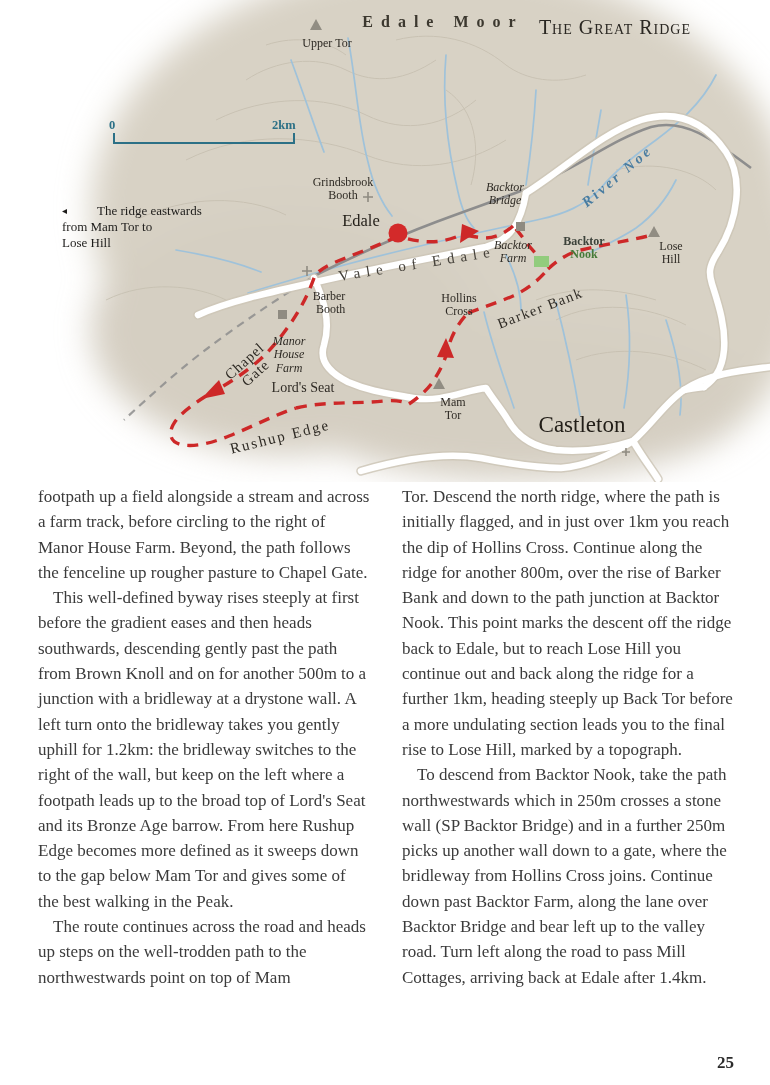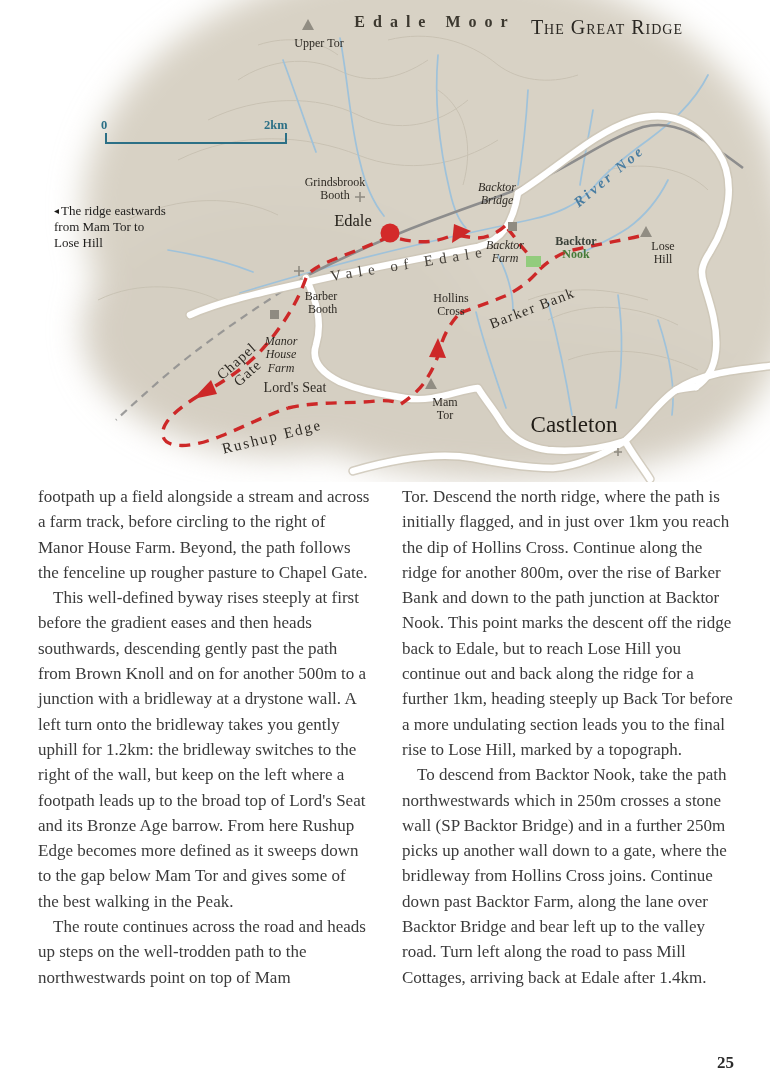--- a/index.html
+++ b/index.html
@@ -1,21 +1,21 @@
 <!DOCTYPE html>
 <html><head>
 <meta charset="utf-8">
 <style>
   html,body{margin:0;padding:0;}
   body{
     width:770px;height:1085px;position:relative;background:#ffffff;
     font-family:"Liberation Serif", serif;color:#383838;overflow:hidden;
   }
   
-  .map-area{position:absolute;left:8px;top:0;width:710px;height:482px;}
+  .map-area{position:absolute;left:16px;top:0;width:710px;height:482px;}
   .map-area svg{position:absolute;left:0;top:0;}
   .maplabel{
     position:absolute;transform:translate(-50%,-50%);
     font-family:"Liberation Serif", serif;color:#2e2a24;
     font-size:12px;line-height:1.12;text-align:center;white-space:pre-line;
   }
   .italic{font-style:italic;}
   .boldlab{font-weight:normal;font-size:16.5px;color:#211d17;}
   .running-head{
     position:absolute;top:16px;right:35px;
@@ -161,21 +161,21 @@
     </g>
   </svg>
 
   <div class="region-title" style="letter-spacing:8px;">Edale Moor</div>
   <div class="running-head">The Great Ridge</div>
 
   <div class="scale-num" style="left:93px;top:118px;">0</div>
   <div class="scale-num" style="left:256px;top:118px;">2km</div>
   <div class="scale-bar"></div>
 
-  <div class="photo-caption"><span class="tri">◂</span><span style="white-space:pre-line;">The ridge eastwards
+  <div class="photo-caption"><span class="tri">◂</span><span style="white-space:pre-line;margin-left:28px;">The ridge eastwards
 from Mam Tor to
 Lose Hill</span></div>
 
   <div class="maplabel" style="left:311px;top:44px;">Upper Tor</div>
   <div class="maplabel" style="left:327px;top:189px;">Grindsbrook
 Booth</div>
   <div class="maplabel italic" style="left:489px;top:194px;">Backtor
 Bridge</div>
   <div class="maplabel italic rot" style="left:601px;top:176px;transform:translate(-50%,-50%) rotate(-40deg);color:#4a7da1;font-size:14.5px;letter-spacing:3px;font-weight:bold;">River Noe</div>
   <div class="maplabel boldlab" style="left:345px;top:221px;">Edale</div>

